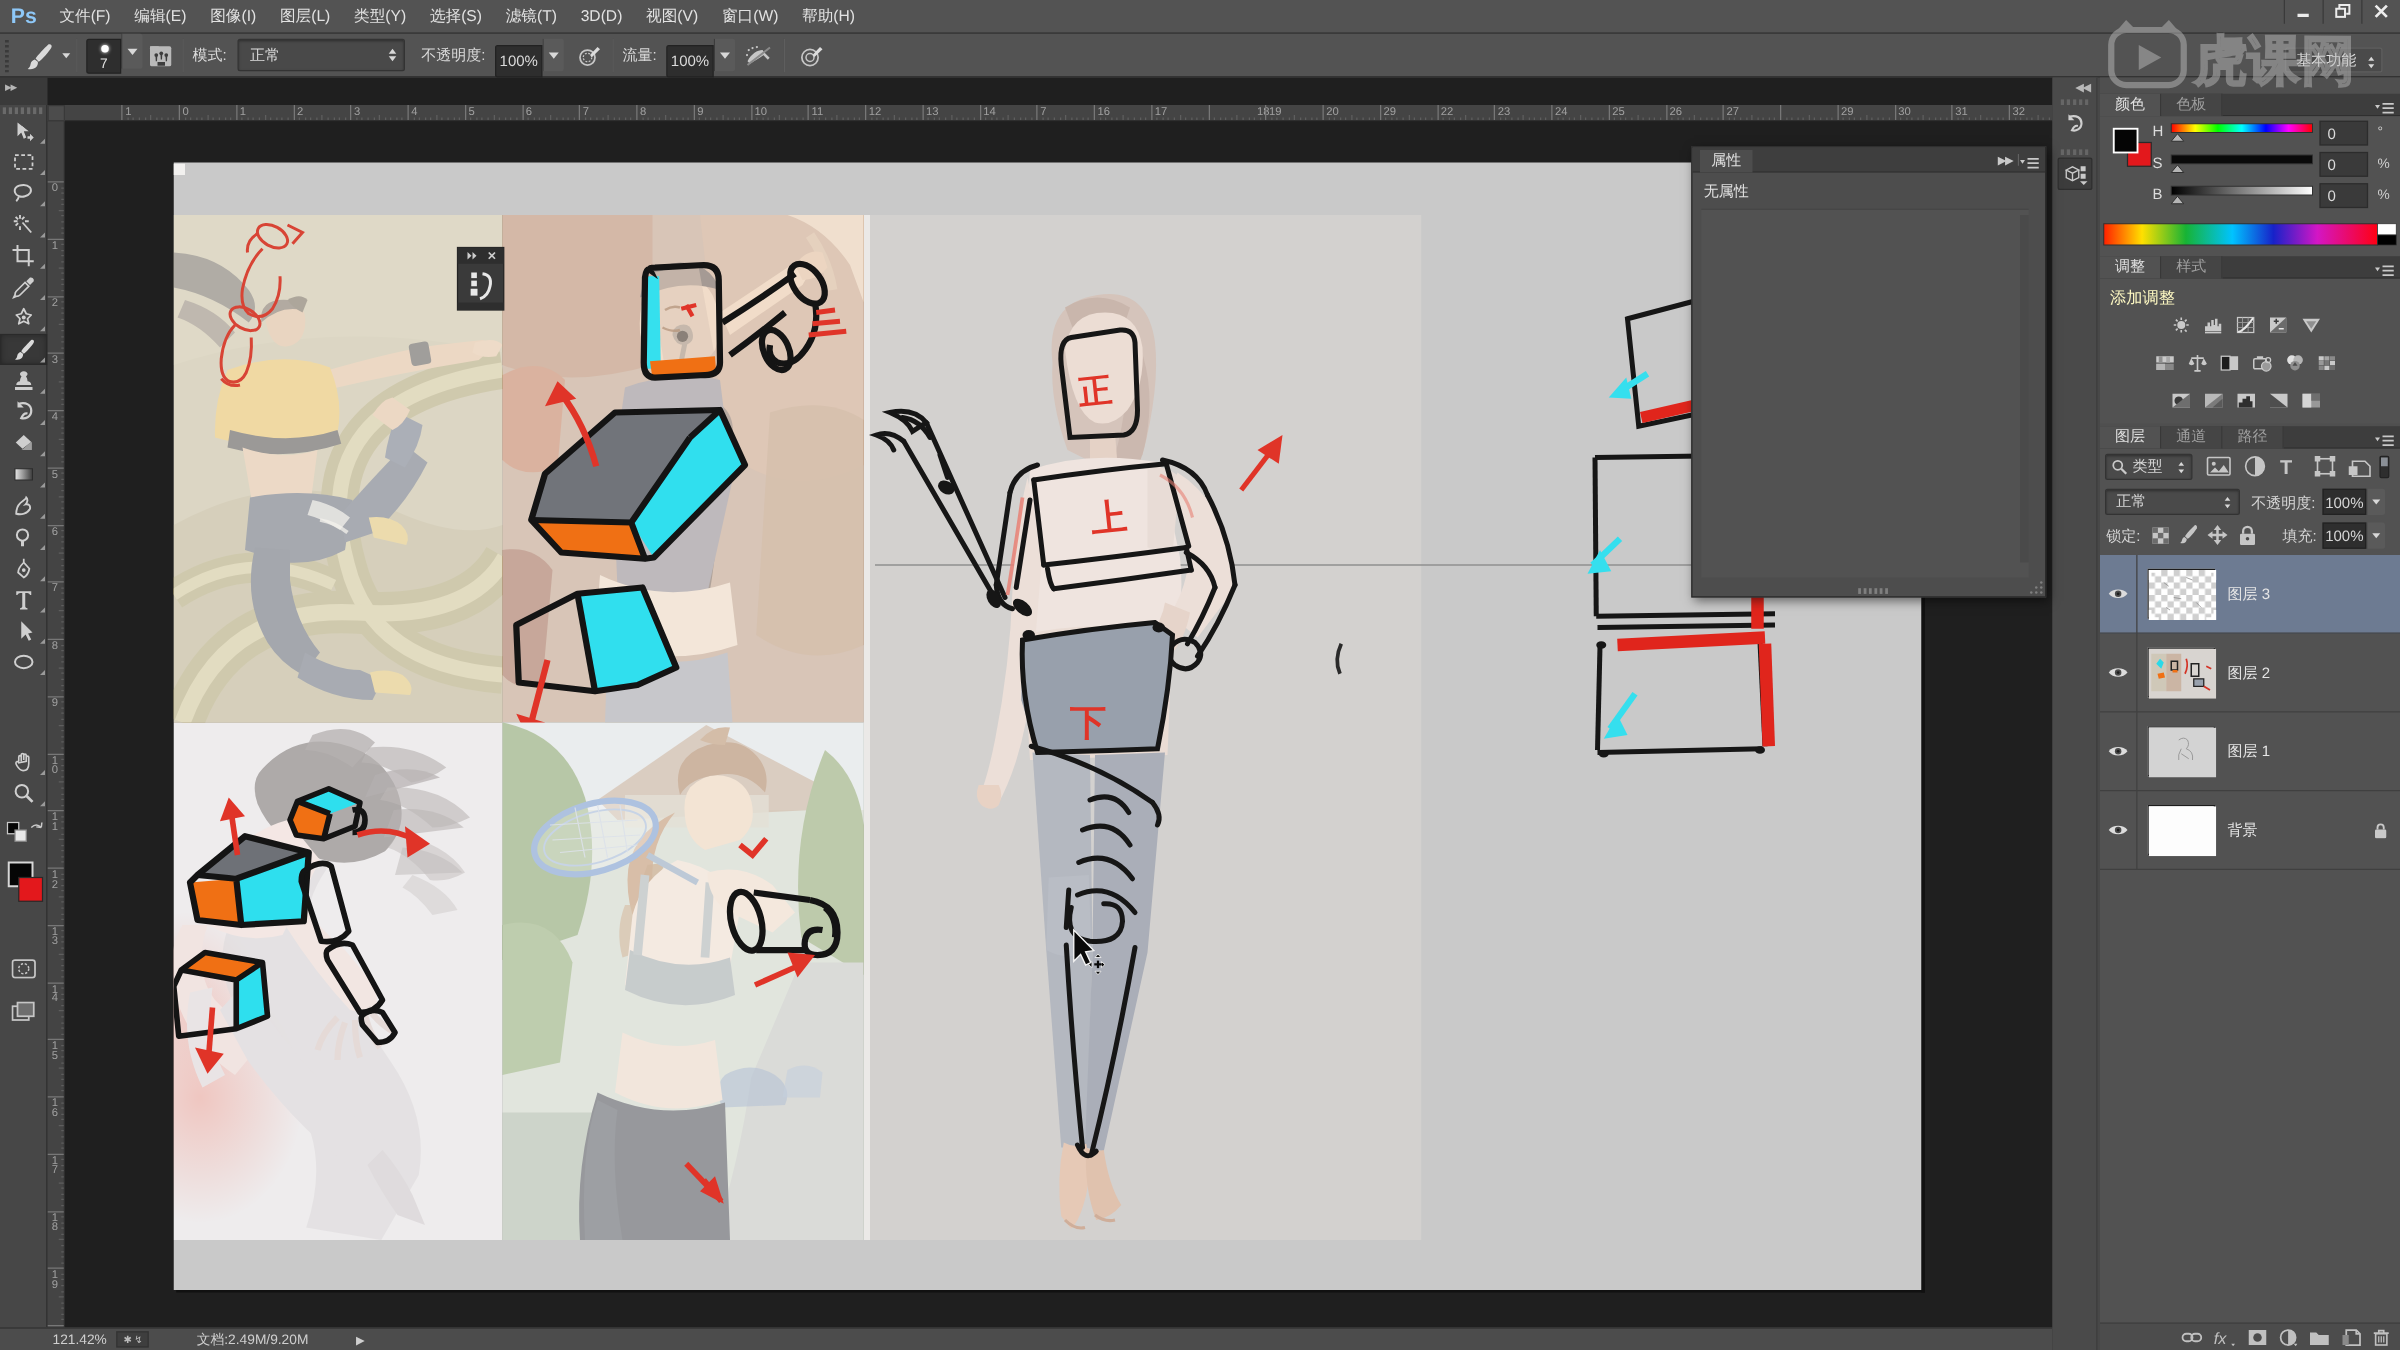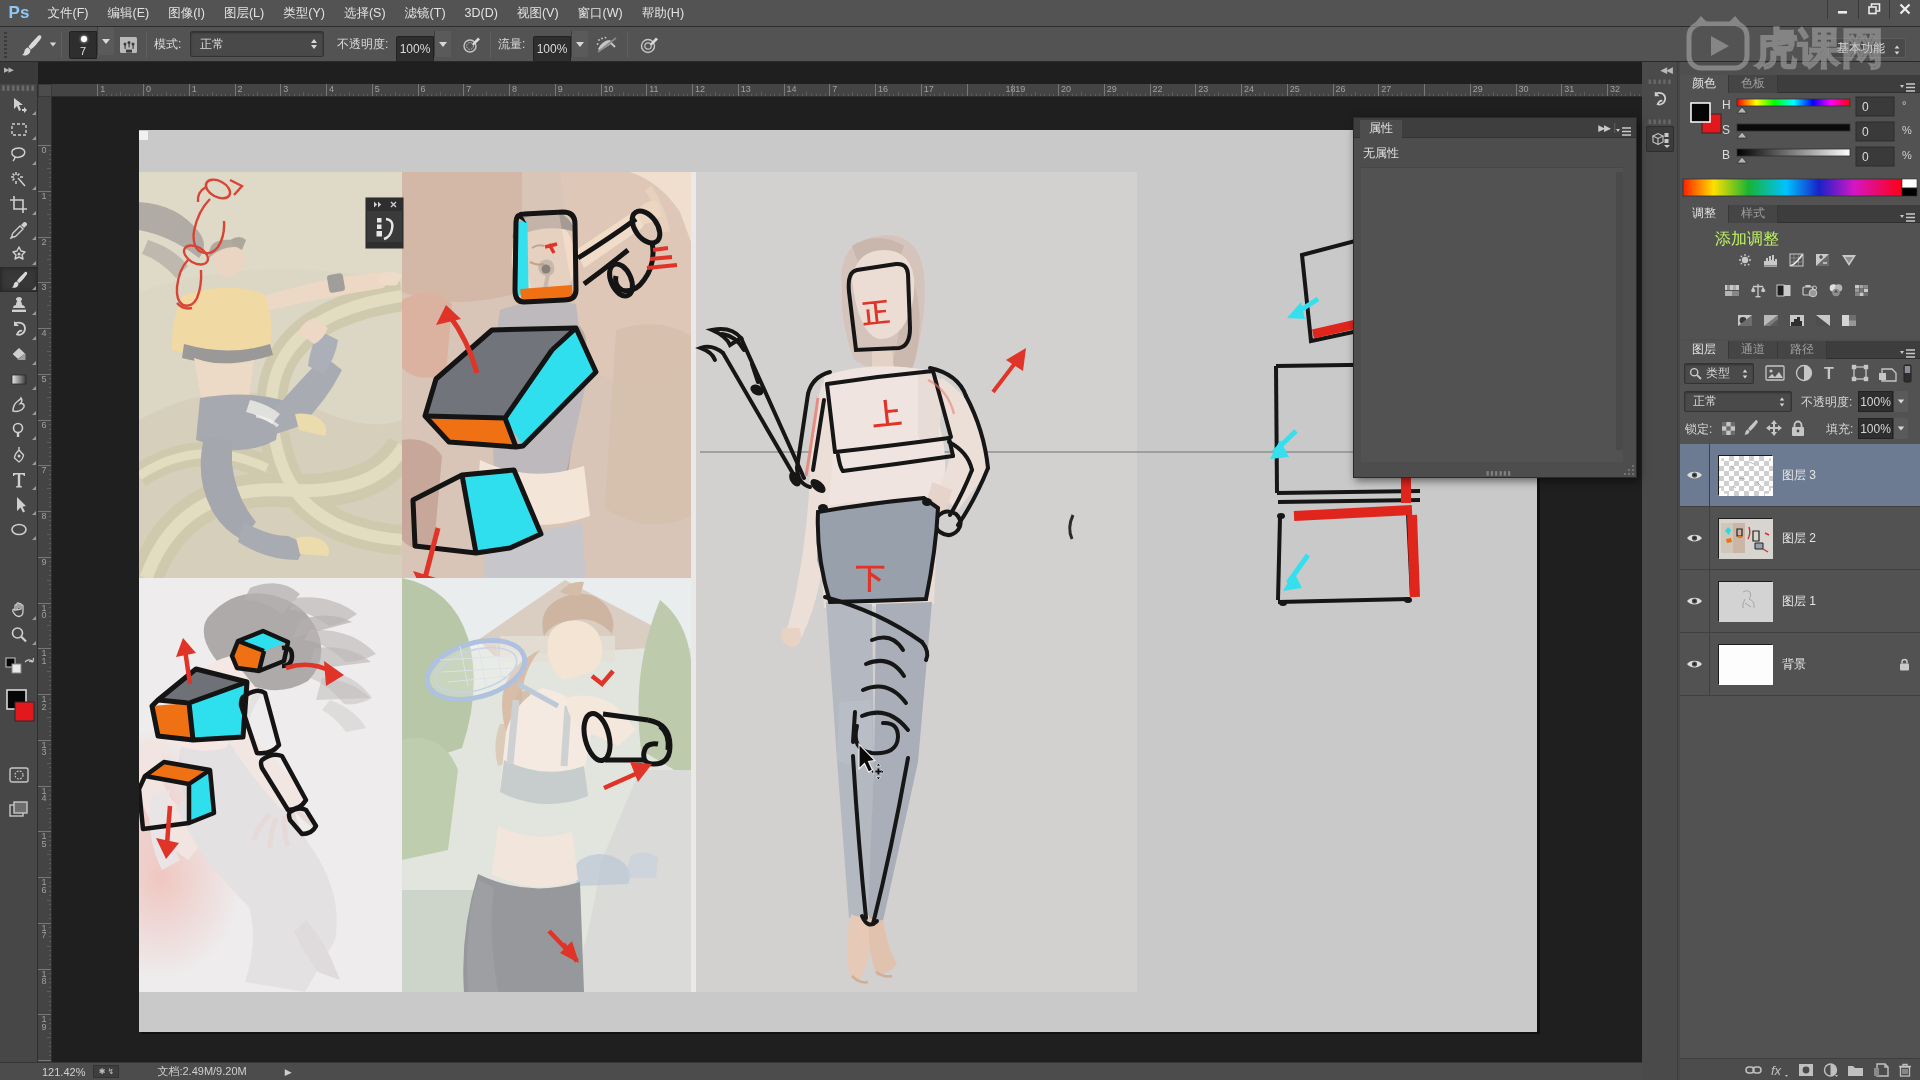--- a/index.html
+++ b/index.html
@@ -84,21 +84,21 @@
   .strip-btn.pressed{background:#3c3c3c;box-shadow:inset 0 0 0 1px #2e2e2e;}
   #panels{position:absolute;left:38px;top:0;width:240px;height:1018px;background:#4f4f4f;}
 
   .ptabs{height:18px;background:#3d3d3d;display:flex;position:relative;border-bottom:1px solid #2f2f2f;}
   .ptab{padding:0 12px;font-size:12px;height:18px;line-height:17px;color:#9f9f9f;background:#454545;border-right:1px solid #383838;}
   .ptab.active{background:#525252;color:#e0e0e0;}
   .pmenu{position:absolute;right:4px;top:4px;width:16px;height:10px;color:#c9c9c9;}
   .panel-body{background:#525252;}
 
   
-  #adj-label{position:absolute;font-size:16px;color:#bef264;margin-left:27px;}
+  #adj-label{position:absolute;font-size:13px;color:#fef9c3;}
 
   
   #layers-filter-row,#layers-blend-row,#layers-lock-row{position:absolute;left:0;width:240px;font-size:12px;color:#d6d6d6;}
   .llabel{font-size:12px;color:#d6d6d6;}
   .layer-row{position:absolute;left:0;width:240px;height:63px;border-bottom:1px solid #404040;display:flex;align-items:center;}
   .layer-row.selected{background:#6d7b92;}
   .eye{width:30px;display:flex;justify-content:center;align-items:center;border-right:1px solid #404040;height:63px;flex:none;}
   .lthumb{width:54px;height:40px;border:1px solid #1c1c1c;margin-left:8px;flex:none;position:relative;background:#fff;}
   .lname{margin-left:10px;font-size:12px;color:#e6e6e6;}
   #layers-bottom{position:absolute;left:0;top:699px;width:240px;height:22px;border-top:1px solid #3e3e3e;

